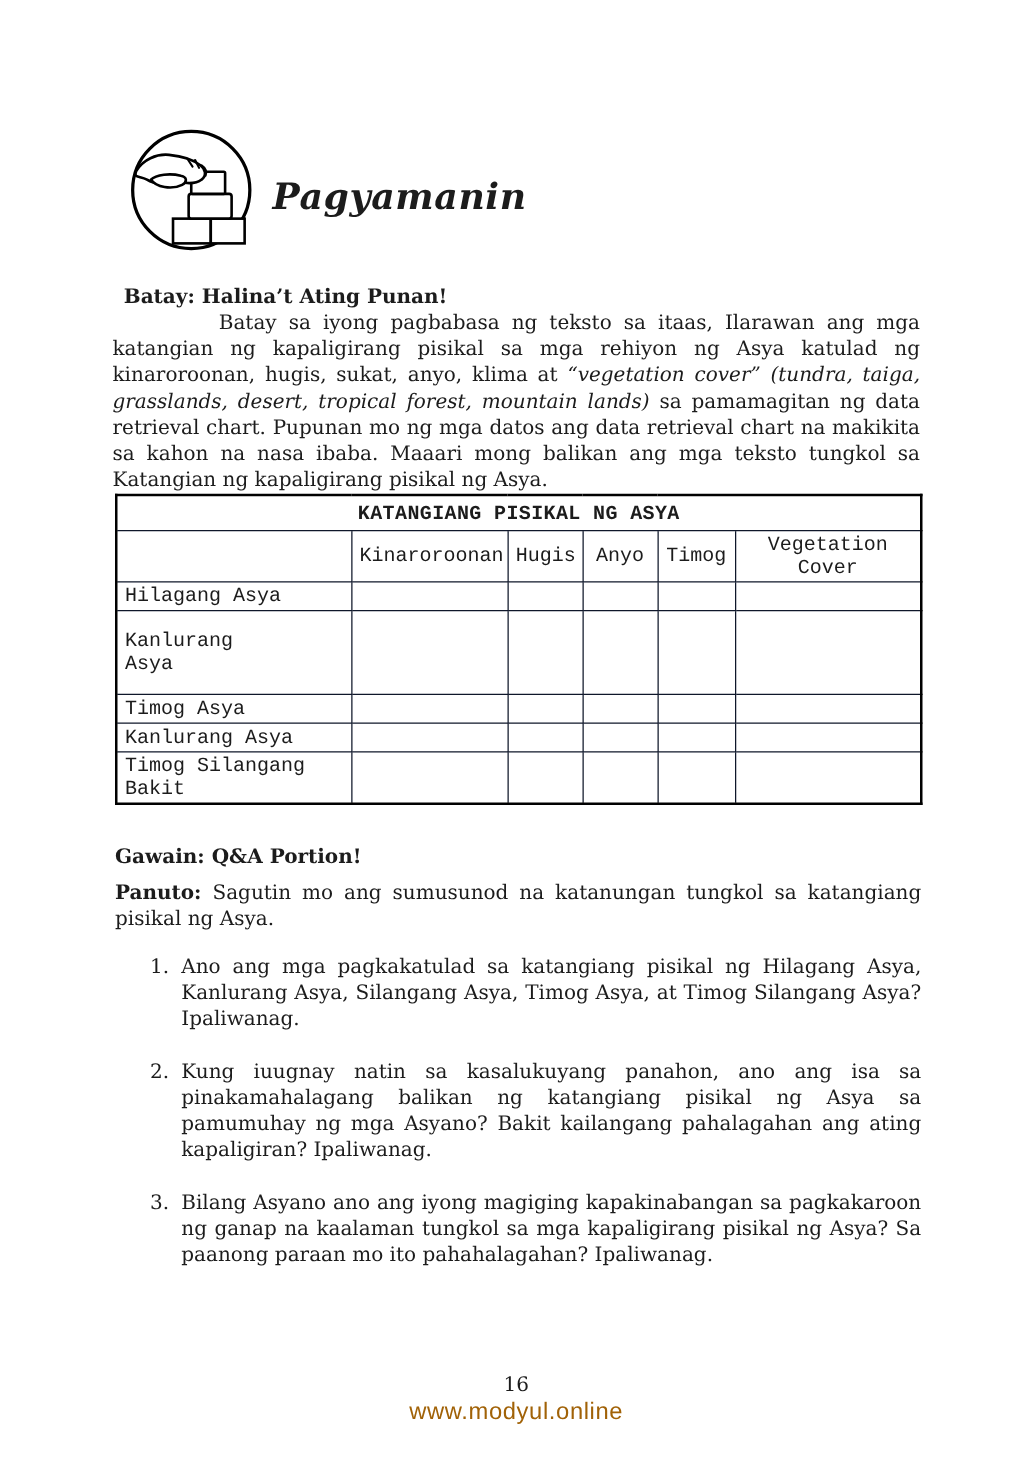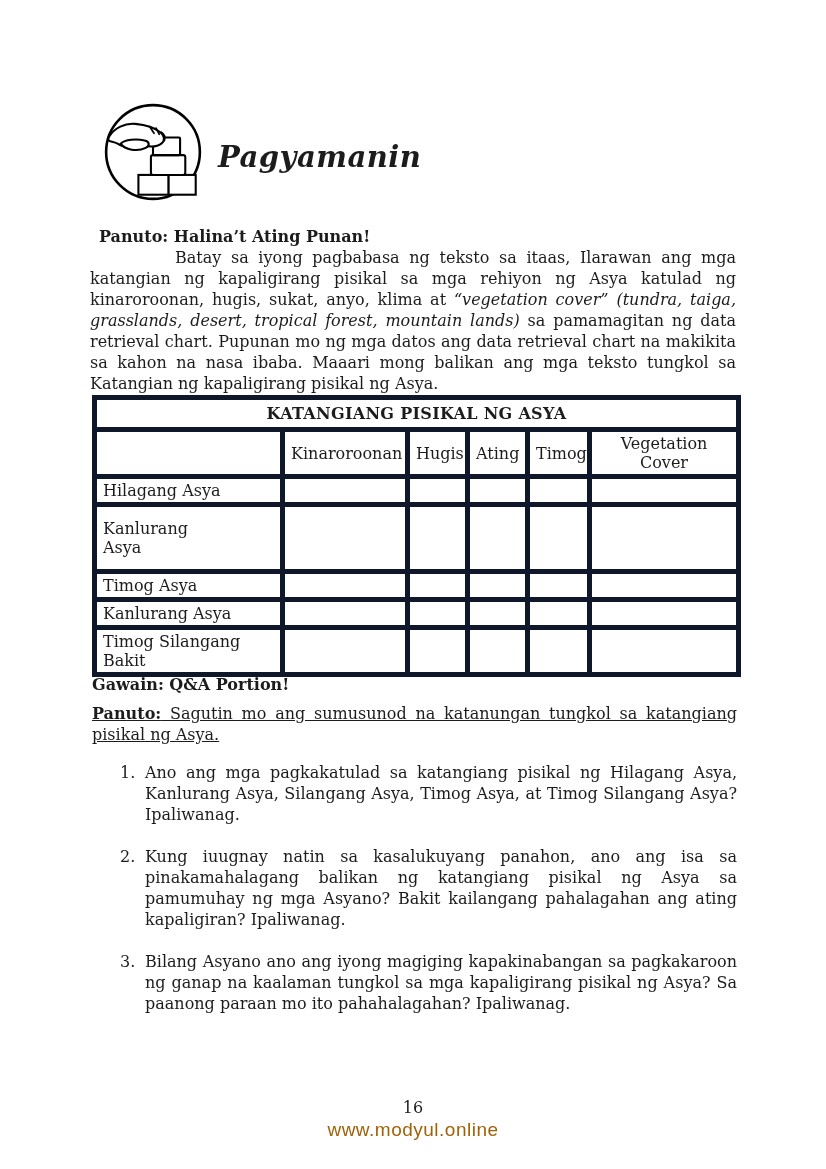--- a/index.html
+++ b/index.html
@@ -22,33 +22,34 @@
   
   .heading { position: absolute; font-size: 16px; font-weight: bold; }
   .heading-1 { left: 99px; top: 227px; }
   .heading-2 { left: 92px; top: 675px; }
   
   .para {
     position: absolute; left: 90px; width: 646px;
     font-size: 16px; line-height: 21px; text-align: justify;
   }
   .para-intro { top: 247px; text-indent: 85px; }
-  .para-panuto { left: 92px; width: 645px; top: 703px; text-decoration: underline; }
+  .para-panuto { left: 92px; width: 645px; top: 703px; }
   .italic { font-style: italic; }
   .bold { font-weight: bold; }
   
   .drc-table {
     position: absolute; left: 92px; top: 395px;
     border-collapse: collapse; table-layout: fixed;
     width: 644px; font-size: 16px;
   }
   .drc-table td, .drc-table th {
-    border: 5px solid #0f172a; padding: 2px 6px;
+    border: 1px solid #0f172a; padding: 2px 6px;
     font-weight: normal; text-align: left; vertical-align: middle;
     overflow: hidden;
+    font-family: Liberation Mono, monospace;
   }
   .drc-table { border: 2px solid #000; }
   .drc-title td {
     text-align: center; font-weight: bold; height: 23px;
     letter-spacing: 0.3px;
   }
   .drc-head th { text-align: center; height: 23px; }
   .row-std { height: 23px; }
   .row-tall { height: 67px; }
   .row-last { height: 27px; }
@@ -85,21 +86,21 @@
       <rect x="48" y="34" width="26" height="17" rx="1" fill="#fff" stroke="#000" stroke-width="2"></rect>
 
       <path d="M6,33 C11,25 21,20 31,21 C41,22 50,25 55,29 C59,32 60,37 56,40
                C51,44 42,43 37,41 C30,44 20,44 14,40 C8,37 3,39 6,33 Z" fill="#fff" stroke="#000" stroke-width="2" stroke-linejoin="round"></path>
       <path d="M17,40 C21,46 33,48 41,44 C45,42 45,38 40,37 C32,35 21,36 17,40 Z" fill="#fff" stroke="#000" stroke-width="2" stroke-linejoin="round"></path>
       <path d="M45,24 L49,30 M51,25 L54,31 M56,29 C59,31 60,34 59,37" fill="none" stroke="#000" stroke-width="1.6" stroke-linecap="round"></path>
     </svg>
   </div>
   <div class="page-title">Pagyamanin</div>
 
-  <div class="heading heading-1">Panuto: Halina’t Ating Punan!</div>
+  <div class="heading heading-1">Batay: Halina’t Ating Punan!</div>
 
   <div class="para para-intro">
     <span>Batay sa iyong pagbabasa ng teksto sa itaas, Ilarawan ang mga katangian ng kapaligirang pisikal sa mga rehiyon ng Asya katulad ng kinaroroonan, hugis, sukat, anyo, klima at </span><span class="italic">“vegetation cover” (tundra, taiga, grasslands, desert, tropical forest, mountain lands)</span><span> sa pamamagitan ng data retrieval chart. Pupunan mo ng mga datos ang data retrieval chart na makikita sa kahon na nasa ibaba. Maaari mong balikan ang mga teksto tungkol sa Katangian ng kapaligirang pisikal ng Asya.</span>
   </div>
 
   <table class="drc-table">
     <colgroup>
       <col style="width:188px">
         <col style="width:125px">
         <col style="width:60px">
@@ -108,21 +109,21 @@
         <col style="width:149px">
     </colgroup>
     <tbody>
       <tr class="drc-title">
         <td colspan="6">KATANGIANG PISIKAL NG ASYA</td>
       </tr>
       <tr class="drc-head">
         <th></th>
         <th>Kinaroroonan</th>
         <th>Hugis</th>
-        <th>Ating</th>
+        <th>Anyo</th>
         <th>Timog</th>
         <th>Vegetation Cover</th>
       </tr>
       <tr class="row-std">
         <td class="row-label row-label-mid">Hilagang Asya</td>
         <td></td>
         <td></td>
         <td></td>
         <td></td>
         <td></td>

